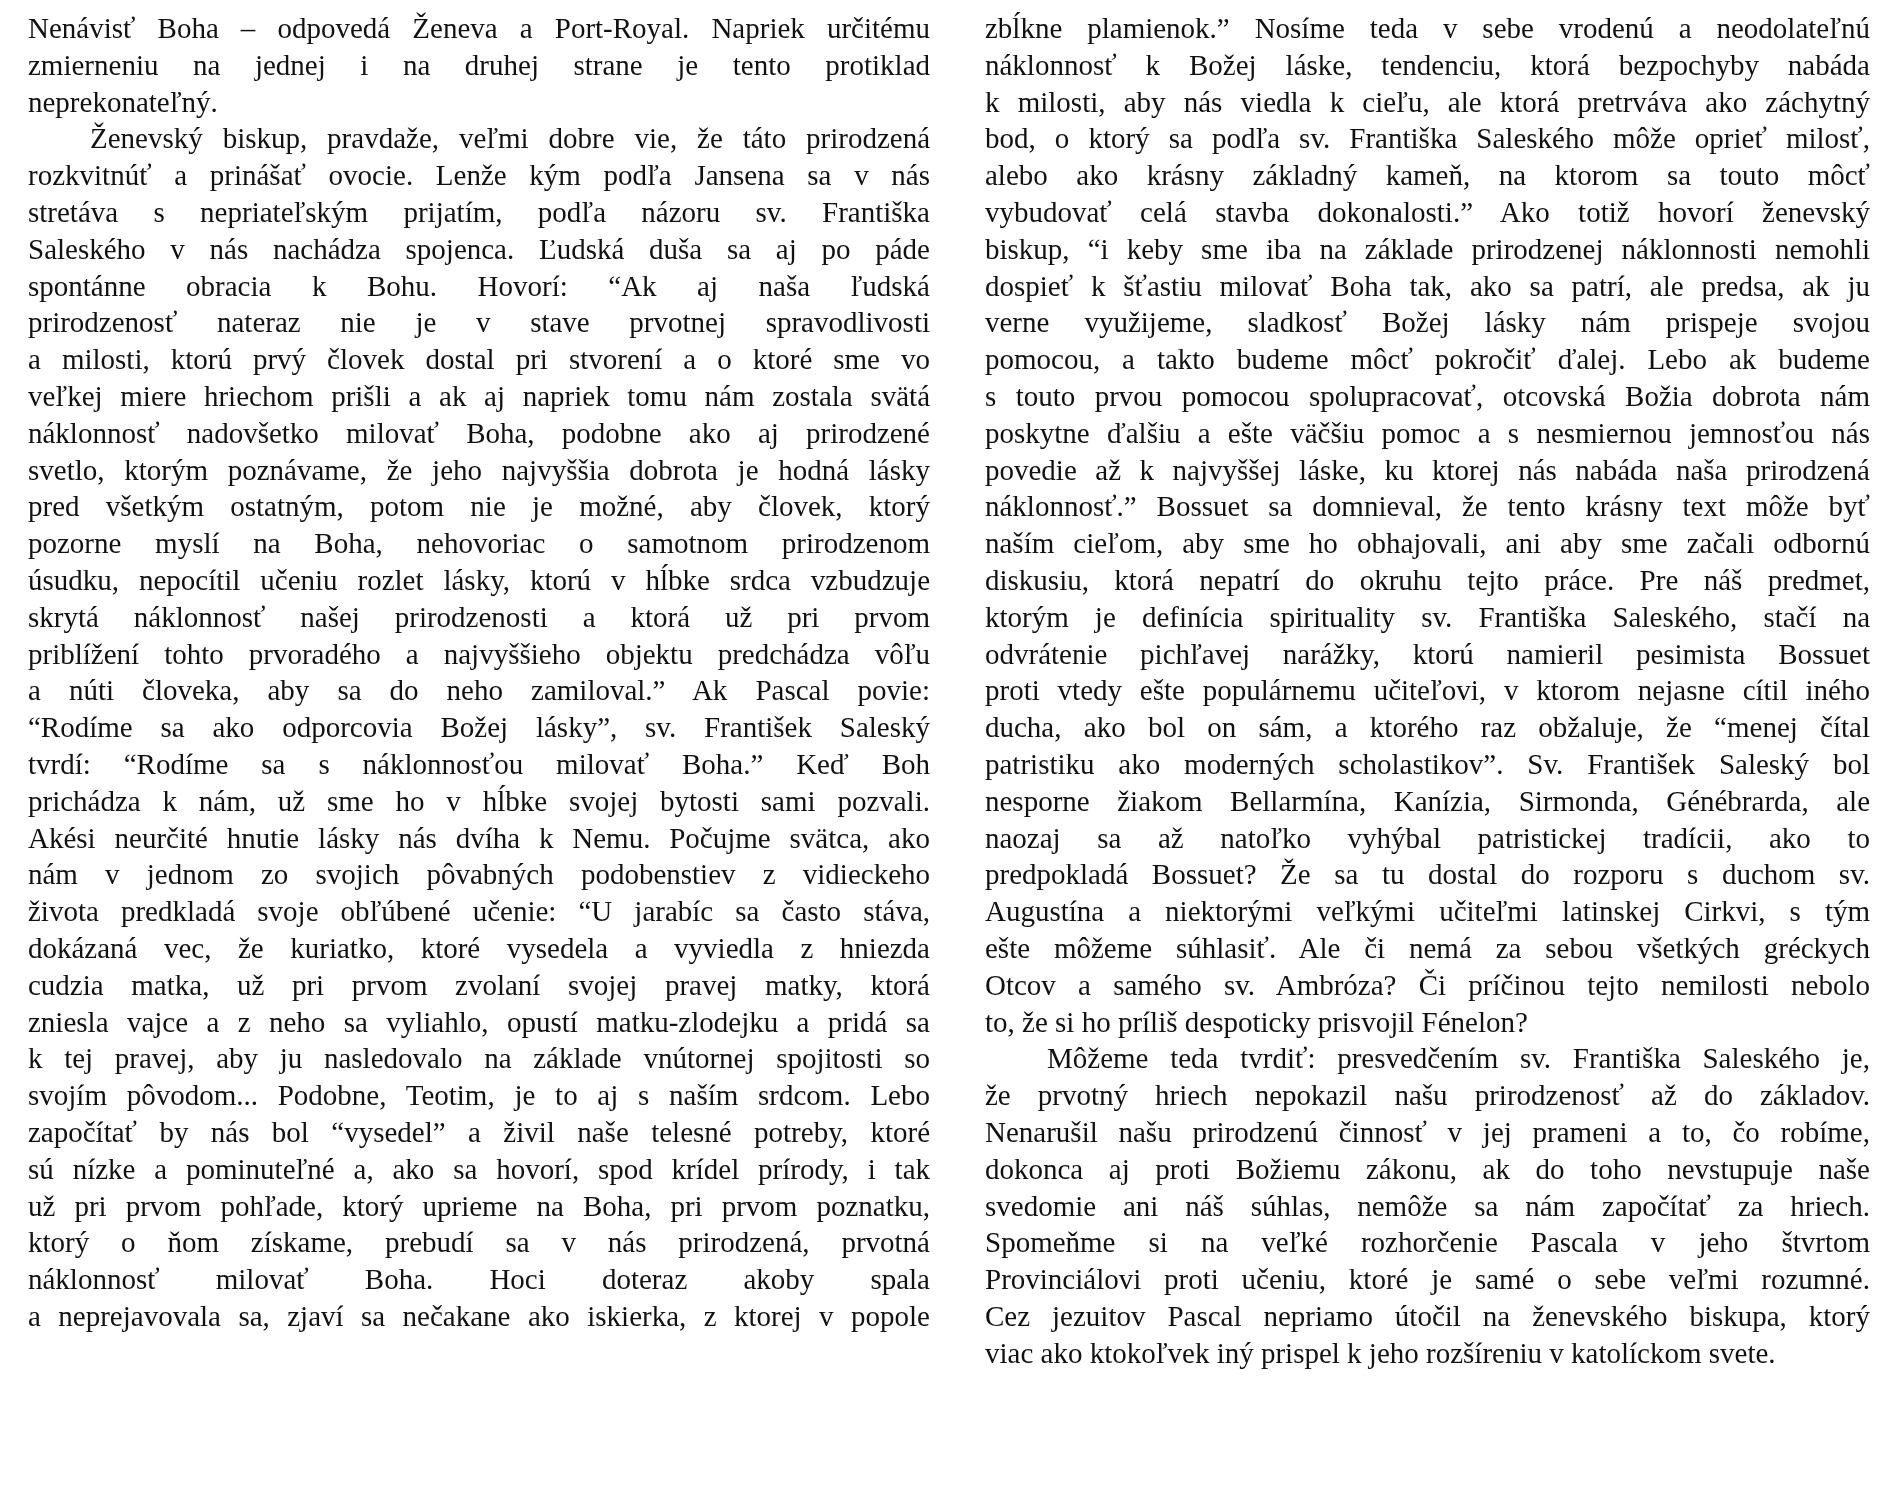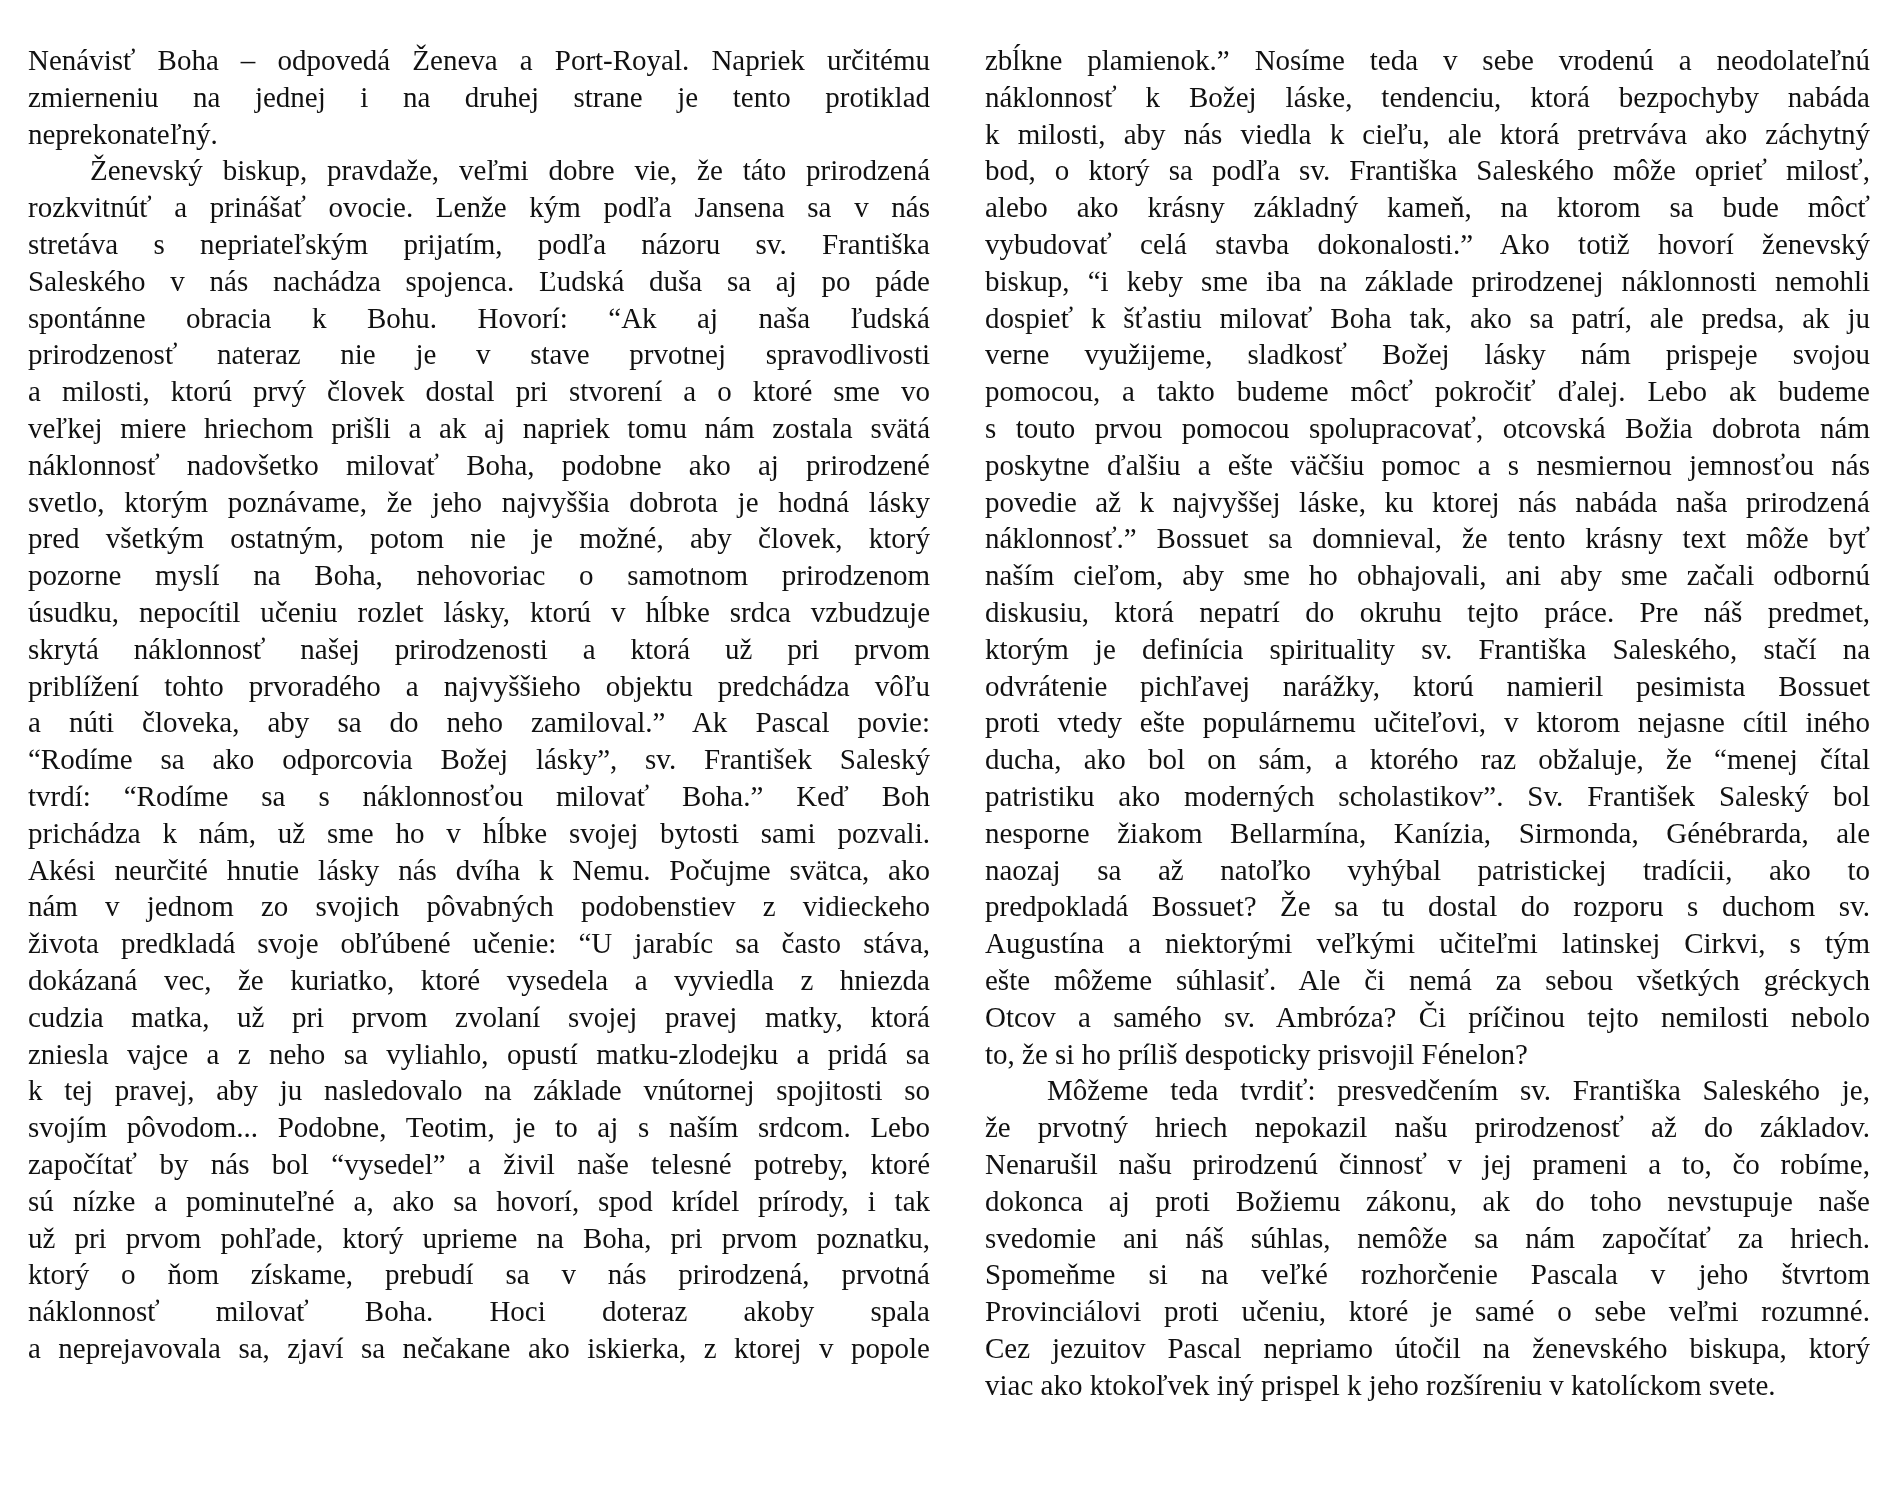--- a/index.html
+++ b/index.html
@@ -1,17 +1,17 @@
 <!DOCTYPE html>
 <html><head>
 <meta charset="utf-8">
 <style>
   html, body { margin: 0; padding: 0; background: #ffffff; }
   body { width: 1894px; height: 1500px; position: relative; overflow: hidden; }
-  .page { position: absolute; inset: 0; background: #fff; margin-top: 32px; }
+  .page { position: absolute; inset: 0; background: #fff; }
   .col {
     position: absolute;
     top: 10px;
     font-family: "Liberation Serif", "DejaVu Serif", serif;
     font-size: 29px;
     line-height: 36.8px;
     color: #111;
   }
   .col-left { left: 28px; width: 902px; }
   .col-right { left: 985px; width: 885px; }
@@ -66,21 +66,21 @@
       <span class="line">už pri prvom pohľade, ktorý uprieme na Boha, pri prvom poznatku,</span>
       <span class="line">ktorý o ňom získame, prebudí sa v nás prirodzená, prvotná</span>
       <span class="line">náklonnosť milovať Boha. Hoci doteraz akoby spala</span>
       <span class="line">a neprejavovala sa, zjaví sa nečakane ako iskierka, z ktorej v popole</span>
     </div>
   <div class="col col-right" id="col-right">
       <span class="line">zbĺkne plamienok.” Nosíme teda v sebe vrodenú a neodolateľnú</span>
       <span class="line">náklonnosť k Božej láske, tendenciu, ktorá bezpochyby nabáda</span>
       <span class="line">k milosti, aby nás viedla k cieľu, ale ktorá pretrváva ako záchytný</span>
       <span class="line">bod, o ktorý sa podľa sv. Františka Saleského môže oprieť milosť,</span>
-      <span class="line">alebo ako krásny základný kameň, na ktorom sa bude môcť</span>
+      <span class="line">alebo ako krásny základný kameň, na ktorom sa touto môcť</span>
       <span class="line">vybudovať celá stavba dokonalosti.” Ako totiž hovorí ženevský</span>
       <span class="line">biskup, “i keby sme iba na základe prirodzenej náklonnosti nemohli</span>
       <span class="line">dospieť k šťastiu milovať Boha tak, ako sa patrí, ale predsa, ak ju</span>
       <span class="line">verne využijeme, sladkosť Božej lásky nám prispeje svojou</span>
       <span class="line">pomocou, a takto budeme môcť pokročiť ďalej. Lebo ak budeme</span>
       <span class="line">s touto prvou pomocou spolupracovať, otcovská Božia dobrota nám</span>
       <span class="line">poskytne ďalšiu a ešte väčšiu pomoc a s nesmiernou jemnosťou nás</span>
       <span class="line">povedie až k najvyššej láske, ku ktorej nás nabáda naša prirodzená</span>
       <span class="line">náklonnosť.” Bossuet sa domnieval, že tento krásny text môže byť</span>
       <span class="line">naším cieľom, aby sme ho obhajovali, ani aby sme začali odbornú</span>

